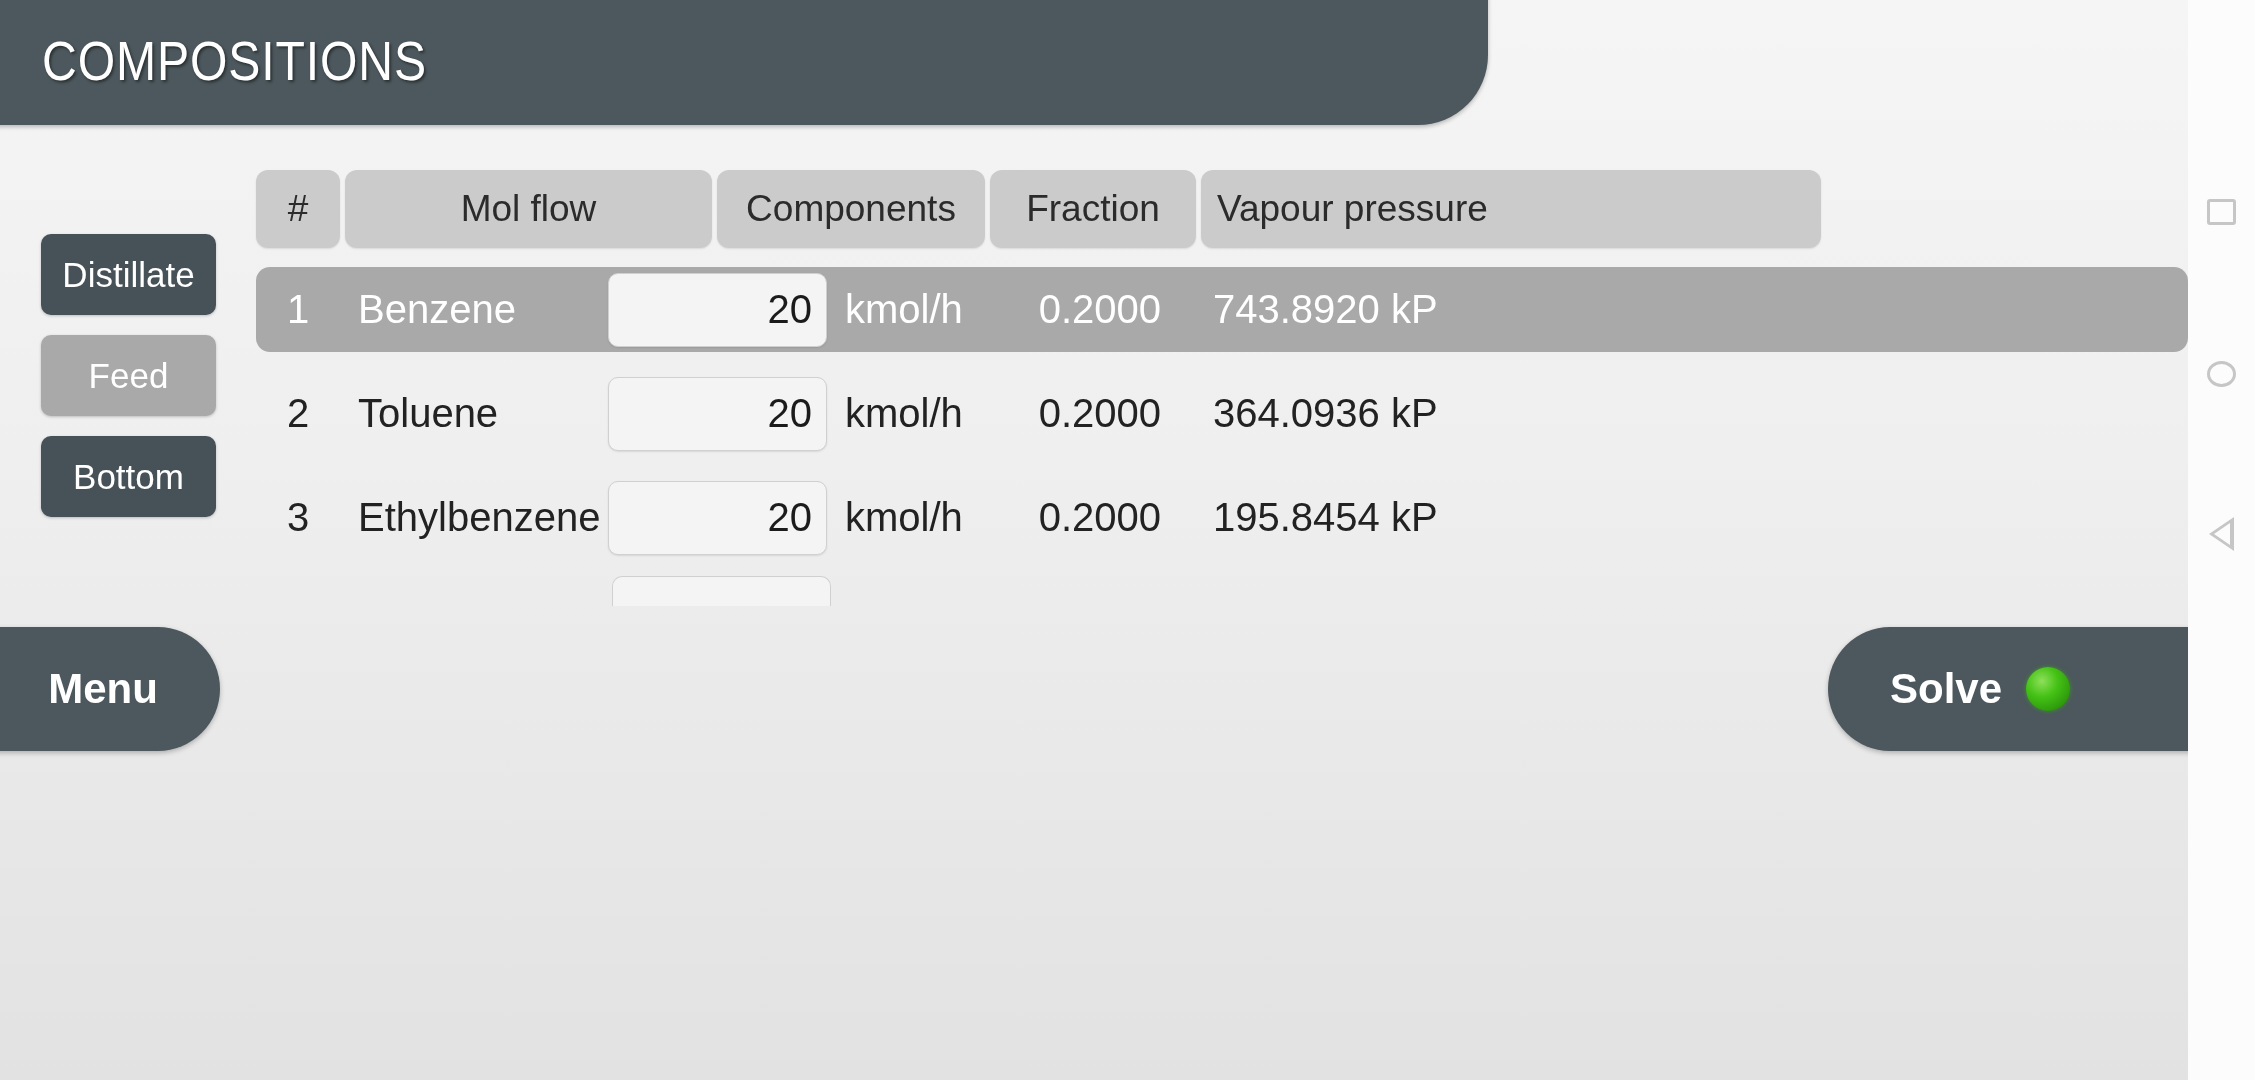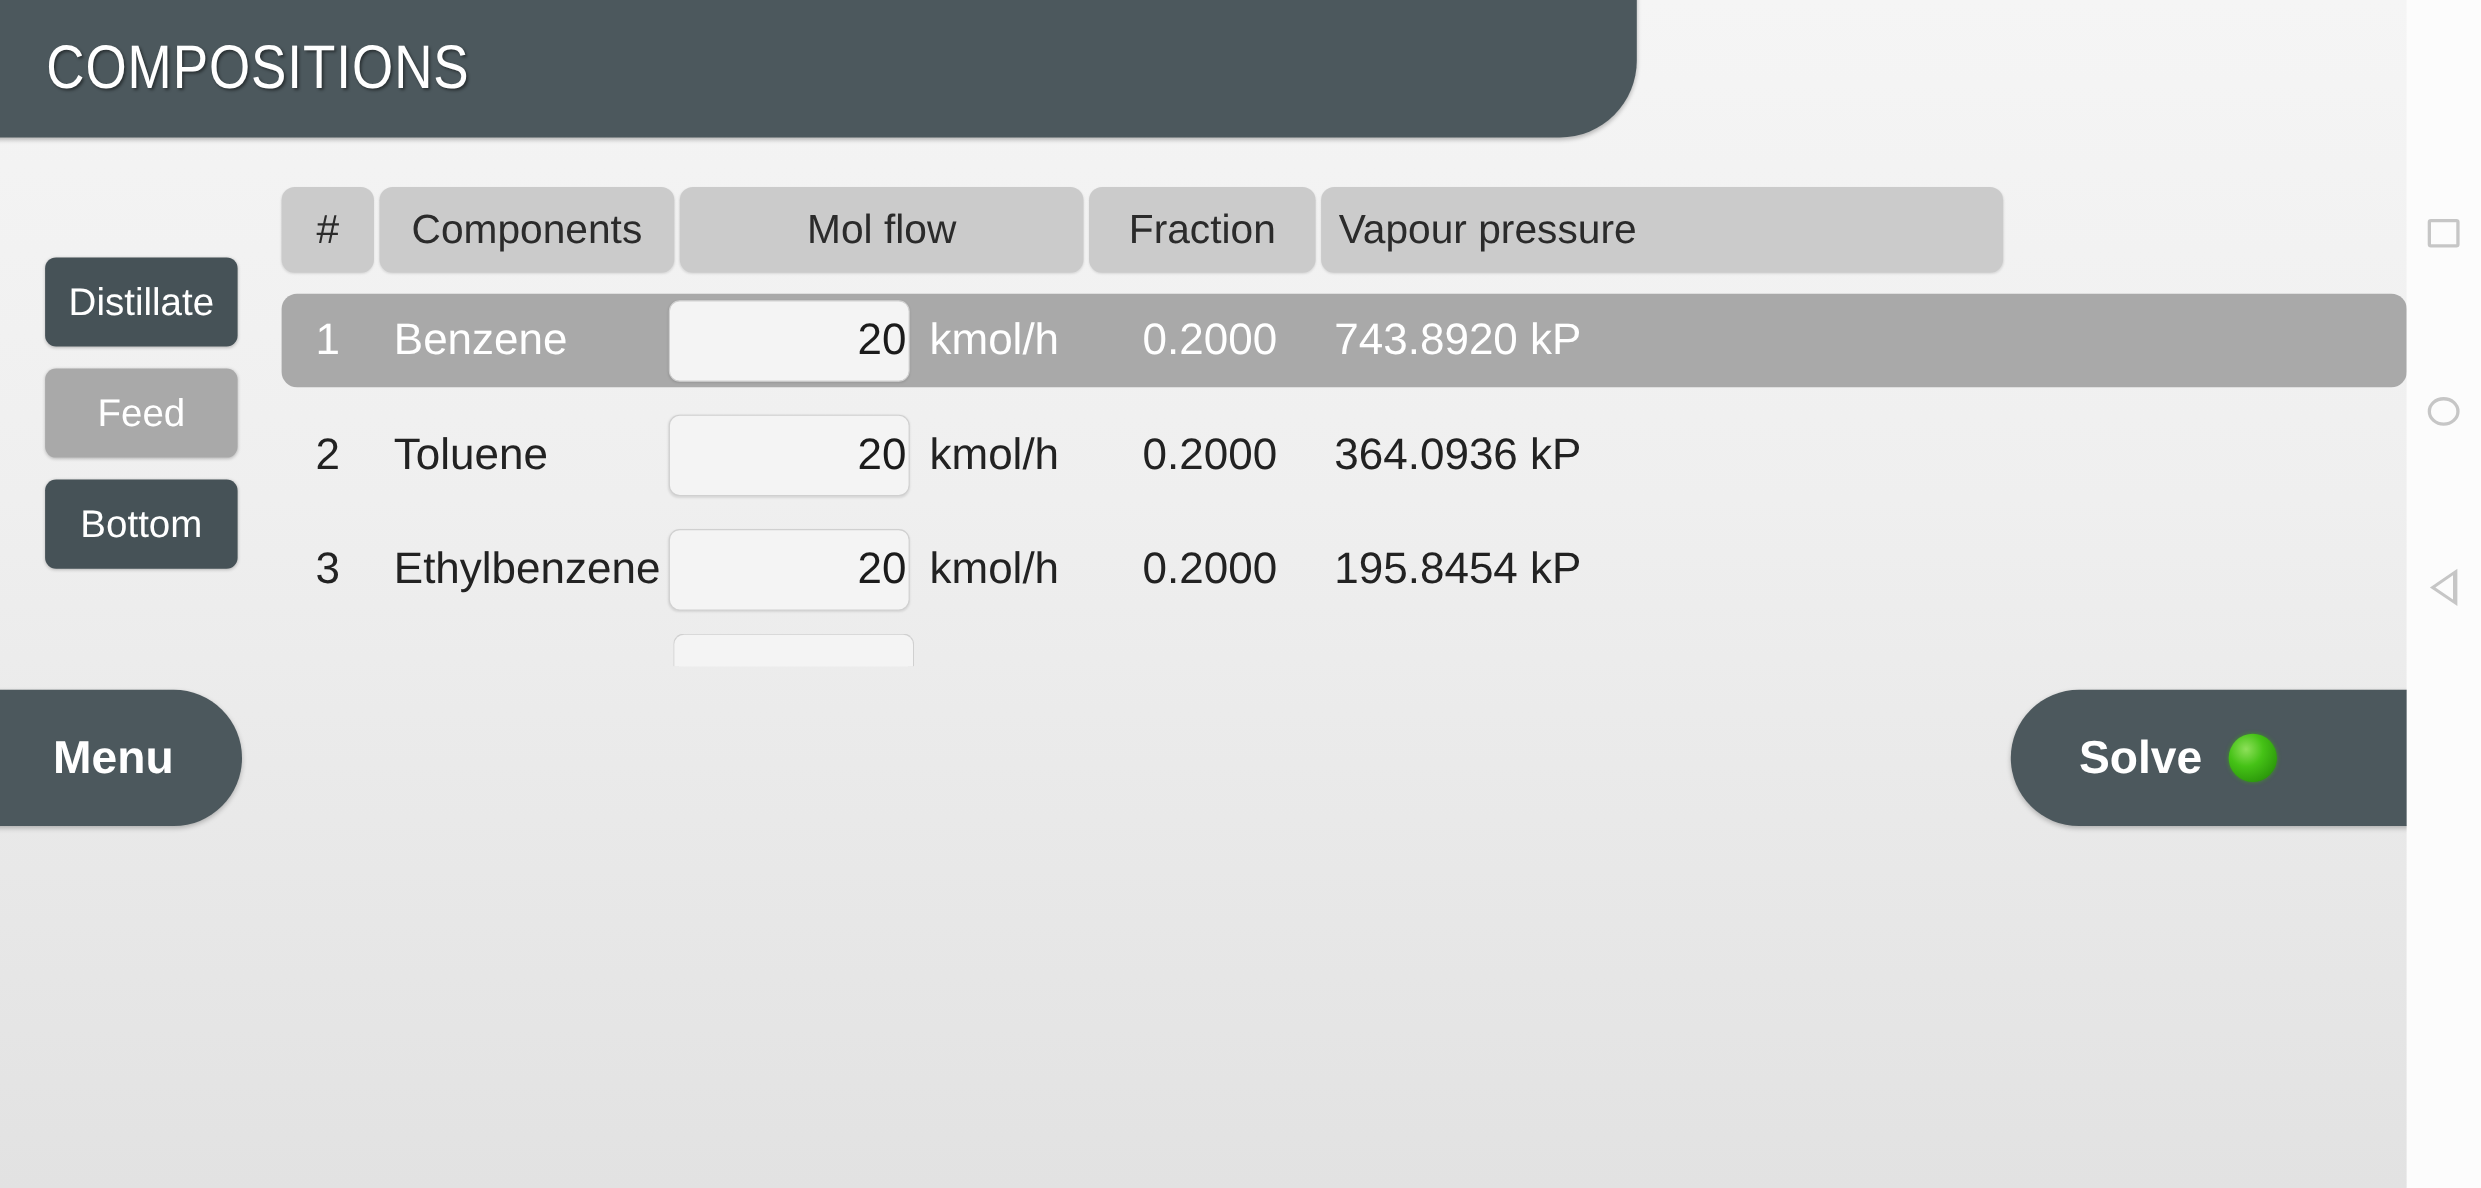--- a/index.html
+++ b/index.html
@@ -93,21 +93,21 @@
   .c-flowwrap { width:367px; display:flex; align-items:center; }
   .flow-input {
     width:219px; height:74px;
     background:#f4f4f4;
     border:1px solid #d0d0d0;
     border-radius:10px;
     font-family:"Liberation Sans", sans-serif;
     font-size:40px;
     color:#1b1b1b;
     text-align:right;
-    padding:0 2px;
+    padding:0 14px;
     outline:none;
     box-shadow:0 1px 2px rgba(0,0,0,.10);
   }
   .flow-unit { font-size:40px; margin-left:18px; }
   .c-frac { width:186px; justify-content:flex-end; font-size:40px; }
   .c-vp   { width:520px; justify-content:flex-start; padding-left:52px; font-size:40px;text-align:right; }
 
   .row.normal  { color:#222222; }
   .row.selected { color:#ffffff; }
 
@@ -207,22 +207,22 @@
   <div id="stream-buttons">
     <button class="stream-btn inactive">Distillate</button>
     <button class="stream-btn active">Feed</button>
     <button class="stream-btn inactive">Bottom</button>
   </div>
 
   <div id="table">
 
     <div id="table-head">
       <div class="th th-num">#</div>
+      <div class="th th-flow">Mol flow</div>
       <div class="th th-comp">Components</div>
-      <div class="th th-flow">Mol flow</div>
       <div class="th th-frac">Fraction</div>
       <div class="th th-vp">Vapour pressure</div>
     </div>
 
     <div class="row selected">
       <div class="cell c-num">1</div>
       <div class="cell c-comp">Benzene</div>
       <div class="c-flowwrap">
         <input class="flow-input" type="text" value="20" style="">
         <span class="flow-unit">kmol/h</span>

